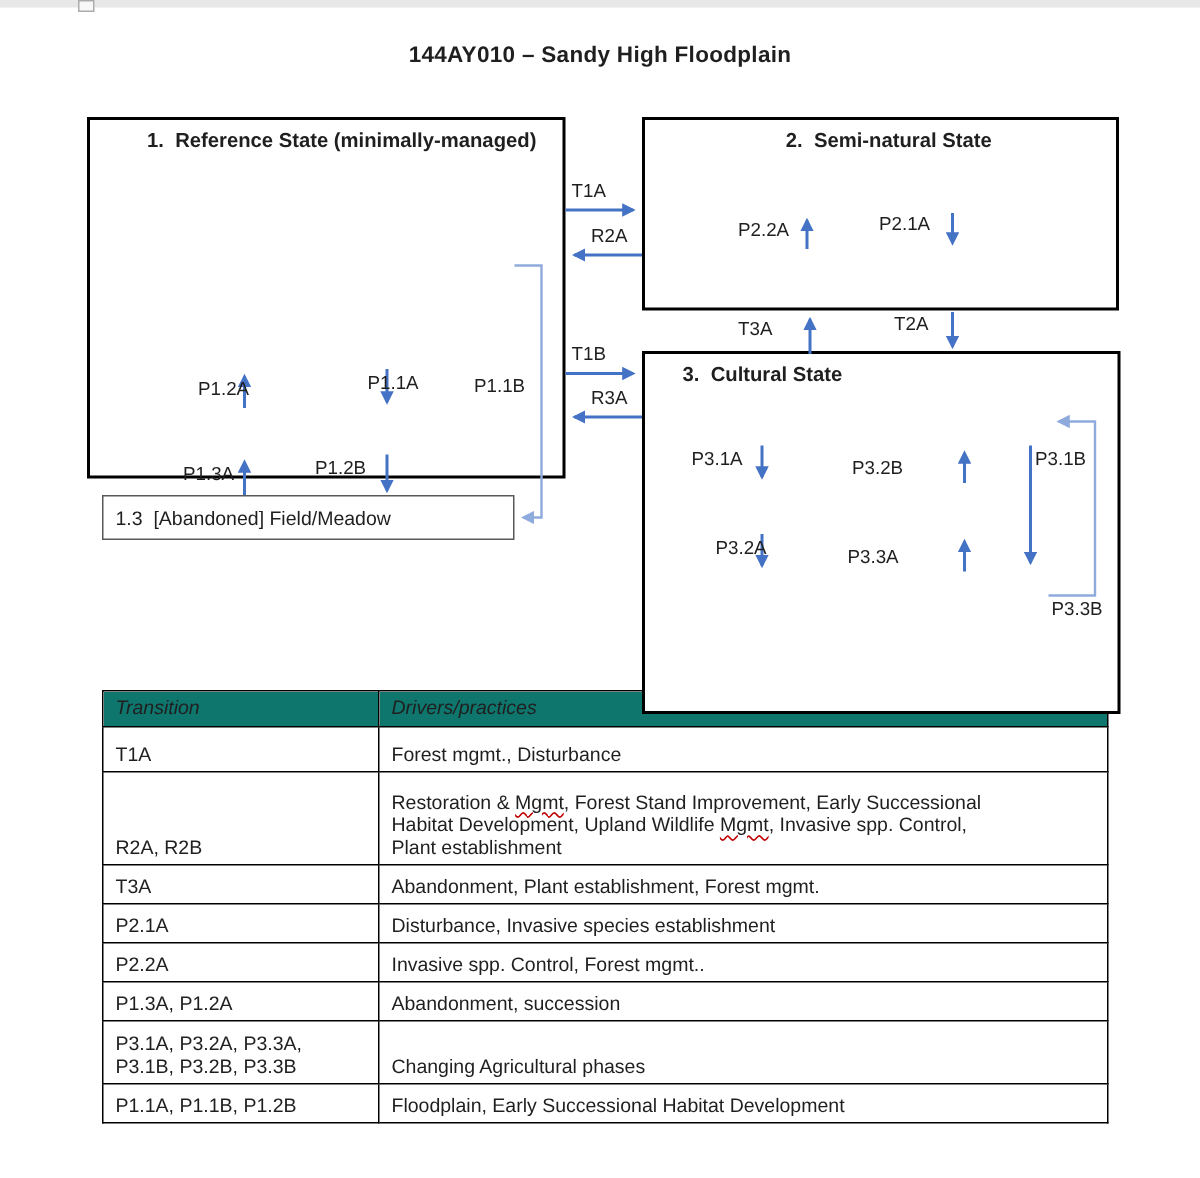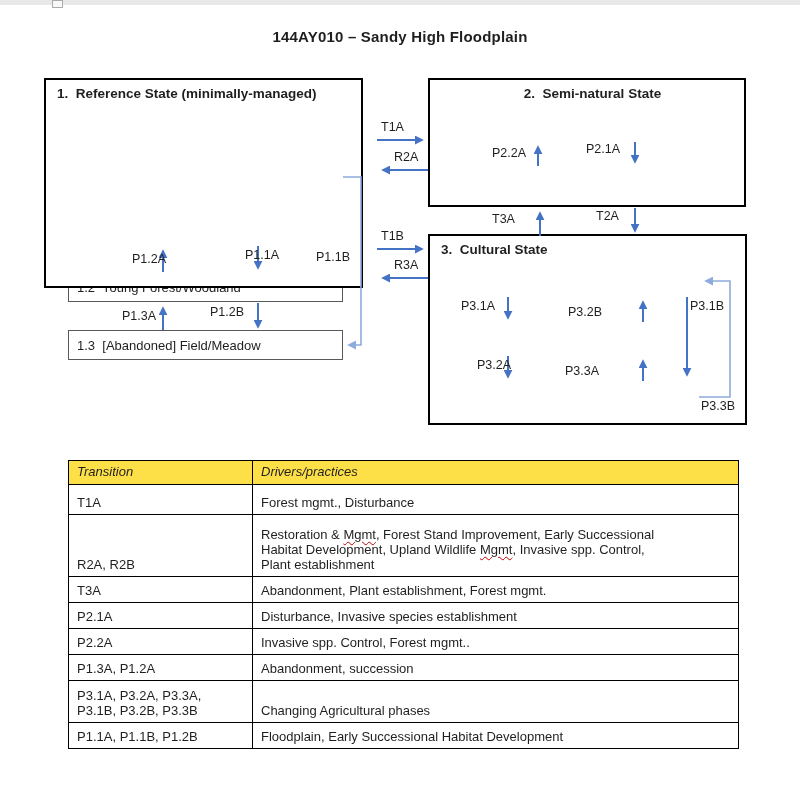--- a/index.html
+++ b/index.html
@@ -35,37 +35,37 @@
   .ttable{
     position:absolute;left:68px;top:460px;width:670px;
     border-collapse:collapse;table-layout:fixed;font-size:13px;
     border:1.5px solid #000;
   }
   .ttable td,.ttable th{
     border:1px solid #000;padding:2px 8px 4px;vertical-align:bottom;
     box-sizing:border-box;overflow:hidden;text-align:left;
   }
   .ttable th{
-    background:#fde047;font-style:italic;font-weight:normal;
+    background:#0f766e;font-style:italic;font-weight:normal;
     vertical-align:middle;height:24px;
   }
   tr.rh30{height:30px}  tr.rh26{height:26px}
   tr.rh62{height:62px}  tr.rh42{height:42px}
 </style>
 </head>
 <body>
 
 <div class="top-strip"></div>
 <div class="anchor-handle"></div>
 
 <div class="page-title">144AY010 – Sandy High Floodplain</div>
 
 <div class="diagram">
 
-  <div class="state" style="left:44px;top:78px;width:319px;height:210px;">
+  <div class="state" style="left:58px;top:78px;width:319px;height:241px;padding-left:27px;">
     <div class="state-title">1.&nbsp;&nbsp;Reference State (minimally-managed)</div>
   </div>
   <div class="cgroup" style="left:68px;top:107px;width:275px;height:138px;">
     <div class="ccell first" style="height:69px;"><span>1.1(a)&nbsp;&nbsp;&nbsp;&nbsp;Sugar Maple - Ash species -</span><br><span>American Basswood / Ostrich Fern -</span><br><span>White </span><span class="mis">Snakeroot</span><span> Floodplain Forest</span></div>
     <div class="ccell" style="height:68px;"><span>1.1(b)&nbsp;&nbsp;&nbsp;&nbsp;Silver Maple – American Elm /</span><br><span>Sensitive Fern Floodplain Forest</span></div>
   </div>
   <div class="wbox" style="left:68px;top:272px;width:275px;height:30px;">1.2&nbsp; Young Forest/Woodland</div>
   <div class="wbox" style="left:68px;top:330px;width:275px;height:30px;">1.3&nbsp; [Abandoned] Field/Meadow</div>
 
   <div class="t-label" style="left:132px;top:252px;">P1.2A</div>
@@ -83,21 +83,21 @@
     <div class="state-title">2.&nbsp;&nbsp;Semi-natural State</div>
   </div>
   <div class="wbox" style="left:438px;top:107px;width:299px;height:34px;">2.1&nbsp; Managed Trees/Shrubs/Herbs(?)</div>
   <div class="wbox" style="left:438px;top:166px;width:299px;height:33px;">2.2&nbsp; Invasive Plants</div>
   <div class="t-label" style="left:492px;top:146px;">P2.2A</div>
   <div class="t-label" style="left:586px;top:142px;">P2.1A</div>
 
   <div class="t-label" style="left:492px;top:212px;">T3A</div>
   <div class="t-label" style="left:596px;top:209px;">T2A</div>
 
-  <div class="state" style="left:428px;top:234px;width:319px;height:191px;">
+  <div class="state" style="left:428px;top:234px;width:319px;height:242px;padding-left:14px;">
     <div class="state-title">3.&nbsp;&nbsp;Cultural State</div>
   </div>
   <div class="wbox" style="left:438px;top:267px;width:261px;height:30px;">3.1&nbsp; Cultivated</div>
   <div class="wbox" style="left:438px;top:325px;width:239px;height:31px;">3.2&nbsp; Pasture</div>
   <div class="wbox" style="left:438px;top:382px;width:261px;height:31px;">3.3&nbsp; Plantation</div>
   <div class="t-label" style="left:461px;top:299px;">P3.1A</div>
   <div class="t-label" style="left:568px;top:305px;">P3.2B</div>
   <div class="t-label bg" style="left:689px;top:299px;">P3.1B</div>
   <div class="t-label" style="left:477px;top:358px;">P3.2A</div>
   <div class="t-label" style="left:565px;top:364px;">P3.3A</div>

